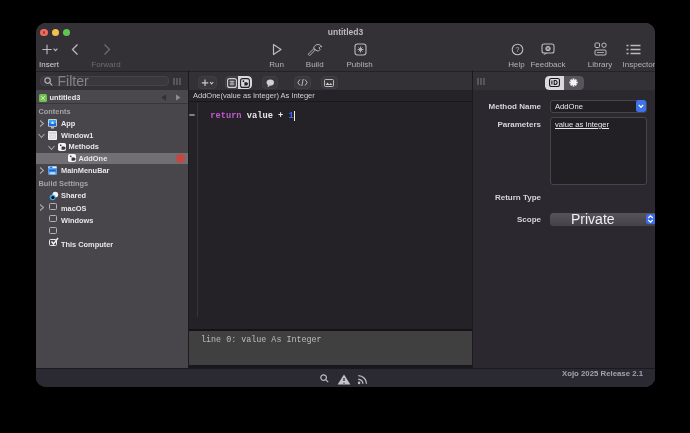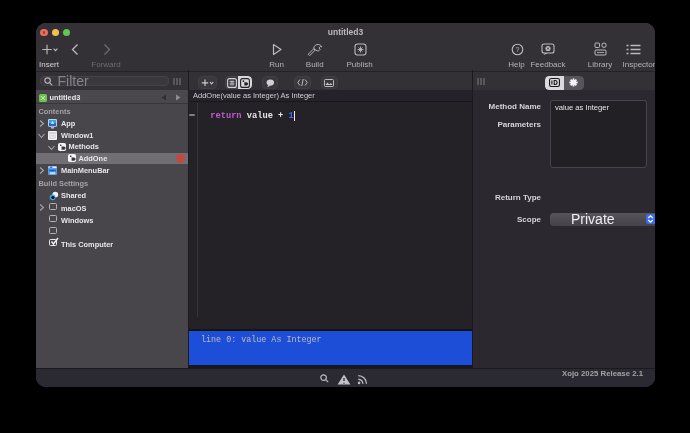--- a/index.html
+++ b/index.html
@@ -42,21 +42,21 @@
 .ehead { position:absolute; left:0; top:0; width:100%; height:11.5px; background:#252329;
   border-bottom:1px solid #19171a; color:#d2d0d4; font-size:7.5px; line-height:11.5px; padding-left:4px; }
 .codearea { position:absolute; left:0; top:12.5px; width:100%; height:214px; }
 .gutter { position:absolute; left:8px; top:0; width:1px; height:214px; background:#36333a; }
 .bpdash { position:absolute; left:0; top:11.5px; width:6px; height:2px; background:#807d83; border-radius:1px; }
 .codeline { position:absolute; left:21.3px; top:8px; font-family:"Liberation Mono", monospace;
   font-size:8.7px; font-weight:bold; color:#e8e6ea; white-space:pre; }
 .kw { color:#c05ad0; }
 .num { color:#3b6df2; }
 .caret { position:absolute; left:104.8px; top:8px; width:1.2px; height:10.5px; background:#f0f0f2; }
-.epanel { position:absolute; left:0; top:239px; width:100%; height:36px; background:#1d4ed8; border-top:2px solid #151317; }
+.epanel { position:absolute; left:0; top:239px; width:100%; height:36px; background:#404040; border-top:2px solid #151317; }
 .epanel .txt { position:absolute; left:12px; top:4px; font-family:"Liberation Mono", monospace; font-size:8.4px; color:#bcbabf; }
 .estrip { position:absolute; left:0; top:275px; width:100%; height:3px; background:#19171b; }
 
 .ilabel { position:absolute; font-size:8px; font-weight:bold; color:#d6d4d8; text-align:right; width:68px; left:0; }
 .ifield { position:absolute; left:77px; width:96.5px; background:#222025; border:1px solid #47444a;
   border-radius:3px; color:#e9e7eb; font-size:7.6px; }
 .combo-btn { position:absolute; right:-0.5px; top:-0.5px; width:10.5px; height:12px; background:#3e72ea;
   border-radius:2.5px; display:flex; align-items:center; justify-content:center; }
 .scope { position:absolute; left:77px; width:107px; height:13px; background:linear-gradient(#56535b,#45424a); border-radius:3.5px;
   color:#f0eef2; font-size:14px; line-height:13px; padding-left:21px; }
@@ -327,21 +327,21 @@
     <div class="inspector">
       <div class="ilabel" style="top:11.5px;">Method Name</div>
       <div class="ifield" style="top:9.5px; height:13px; line-height:11px; padding-left:4px;">AddOne
         <div class="combo-btn">
             <svg width="6" height="4.5" viewBox="0 0 6 4.5">
               <path d="M0.8 0.8 L3 3.4 L5.2 0.8" stroke="#fff" stroke-width="1.2" fill="none"></path>
             </svg>
           </div>
       </div>
       <div class="ilabel" style="top:30px;">Parameters</div>
-      <div class="ifield" style="top:10px; height:68px; padding:2px 0 12px 4px;">value as Integer</div>
+      <div class="ifield" style="top:27px; height:68px; padding:2px 0 12px 4px;text-decoration:underline;">value as Integer</div>
       <div class="ilabel" style="top:102.5px;">Return Type</div>
       <div class="ilabel" style="top:124.5px;">Scope</div>
       <div class="scope" style="top:122.5px;">Private
         <div class="stepper">
             <svg width="7" height="8" viewBox="0 0 7 8">
               <path d="M1.2 3 L3.5 0.8 L5.8 3 M1.2 5 L3.5 7.2 L5.8 5" stroke="#fff" stroke-width="1.1" fill="none"></path>
             </svg>
           </div>
       </div>
     </div>

